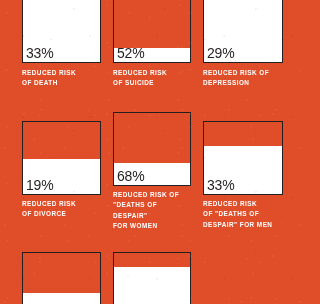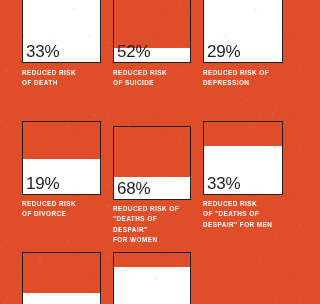--- a/index.html
+++ b/index.html
@@ -63,21 +63,21 @@
     left: -2px;
     right: -2px;
     bottom: -2px;
     background: #ffffff;
     display: flex;
     align-items: flex-end;
   }
 
   .pct {
     color: #231f20;
-    font-size: 17px;
+    font-size: 14px;
     font-weight: 400;
     letter-spacing: -0.2px;
     line-height: 1;
     padding: 0 0 4px 5px;
     white-space: nowrap;
     text-align: center;
   }
 
   .caption {
     position: absolute;
@@ -129,21 +129,21 @@
   <div class="cell" style="left:22px; top:121px; width:79px; height:74px;">
     <div class="gauge" style="width:79px; height:74px;">
       <div class="fill" style="height:52%;">
         <span class="pct">19%</span>
       </div>
     </div>
     <div class="caption" style="top:78px;">REDUCED RISK
 OF DIVORCE</div>
   </div>
 
-  <div class="cell" style="left:113px; top:126px; width:78px; height:74px;">
+  <div class="cell" style="left:113px; top:112px; width:78px; height:74px;">
     <div class="gauge" style="width:78px; height:74px;">
       <div class="fill" style="height:34%;">
         <span class="pct">68%</span>
       </div>
     </div>
     <div class="caption" style="top:78px;">REDUCED RISK OF
 "DEATHS OF DESPAIR"
 FOR WOMEN</div>
   </div>
 

